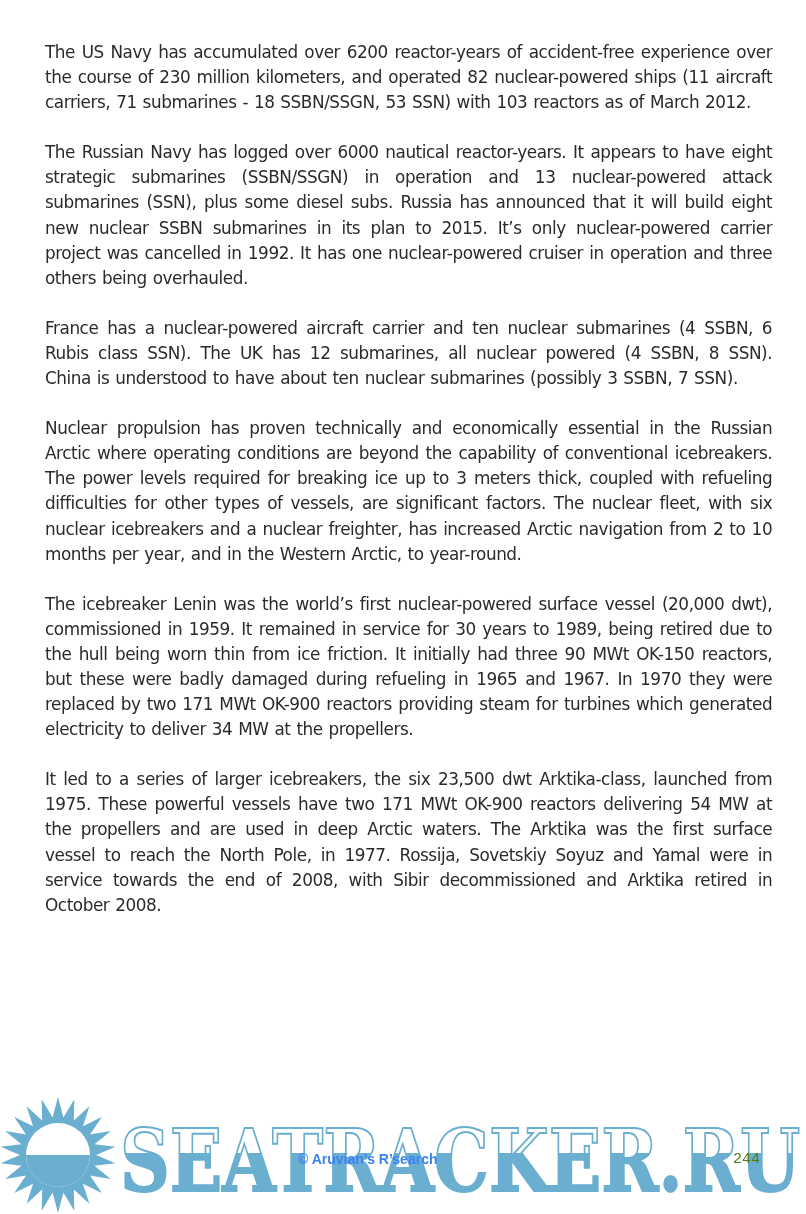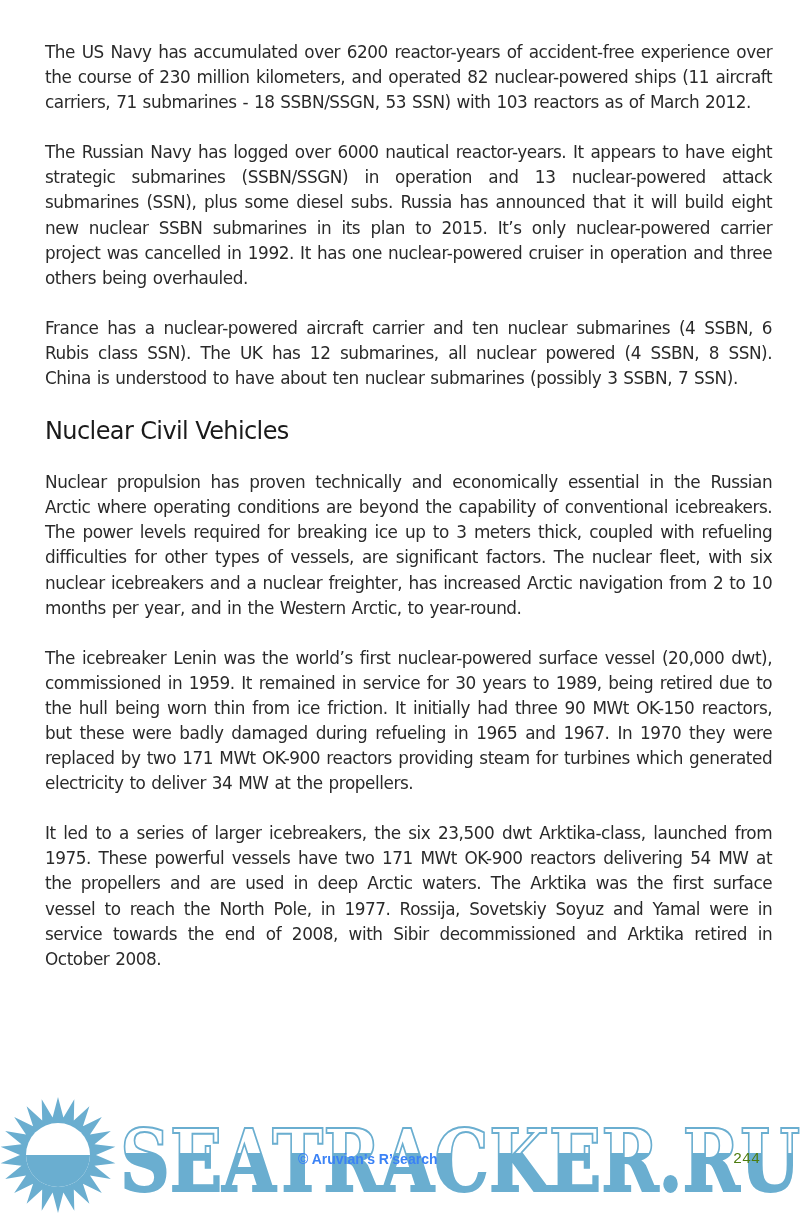--- a/index.html
+++ b/index.html
@@ -44,21 +44,20 @@
     font-size: 15px; color: #4d7c0f;
   }
 </style>
 </head>
 <body>
 
 <div class="page">
   <p class="para">The US Navy has accumulated over 6200 reactor-years of accident-free experience over the course of 230 million kilometers, and operated 82 nuclear-powered ships (11 aircraft carriers, 71 submarines - 18 SSBN/SSGN, 53 SSN) with 103 reactors as of March 2012.</p>
   <p class="para">The Russian Navy has logged over 6000 nautical reactor-years. It appears to have eight strategic submarines (SSBN/SSGN) in operation and 13 nuclear-powered attack submarines (SSN), plus some diesel subs. Russia has announced that it will build eight new nuclear SSBN submarines in its plan to 2015. It’s only nuclear-powered carrier project was cancelled in 1992. It has one nuclear-powered cruiser in operation and three others being overhauled.</p>
   <p class="para">France has a nuclear-powered aircraft carrier and ten nuclear submarines (4 SSBN, 6 Rubis class SSN). The UK has 12 submarines, all nuclear powered (4 SSBN, 8 SSN). China is understood to have about ten nuclear submarines (possibly 3 SSBN, 7 SSN).</p>
-  <h2 class="heading">Nuclear Civil Vehicles</h2>
   <p class="para">Nuclear propulsion has proven technically and economically essential in the Russian Arctic where operating conditions are beyond the capability of conventional icebreakers. The power levels required for breaking ice up to 3 meters thick, coupled with refueling difficulties for other types of vessels, are significant factors. The nuclear fleet, with six nuclear icebreakers and a nuclear freighter, has increased Arctic navigation from 2 to 10 months per year, and in the Western Arctic, to year-round.</p>
   <p class="para">The icebreaker Lenin was the world’s first nuclear-powered surface vessel (20,000 dwt), commissioned in 1959.  It remained in service for 30 years to 1989, being retired due to the hull being worn thin from ice friction.  It initially had three 90 MWt OK-150 reactors, but these were badly damaged during refueling in 1965 and 1967.  In 1970 they were replaced by two 171 MWt OK-900 reactors providing steam for turbines which generated electricity to deliver 34 MW at the propellers.</p>
   <p class="para">It led to a series of larger icebreakers, the six 23,500 dwt Arktika-class, launched from 1975. These powerful vessels have two 171 MWt OK-900 reactors delivering 54 MW at the propellers and are used in deep Arctic waters. The Arktika was the first surface vessel to reach the North Pole, in 1977.  Rossija, Sovetskiy Soyuz and Yamal were in service towards the end of 2008, with Sibir decommissioned and Arktika retired in October 2008.</p>
 </div>
 
 <div class="footer">
   <svg width="806" height="121" viewBox="0 0 806 121">
     <defs>
       <clipPath id="lowerHalf">
           <rect x="0" y="60" width="806" height="61"></rect>

